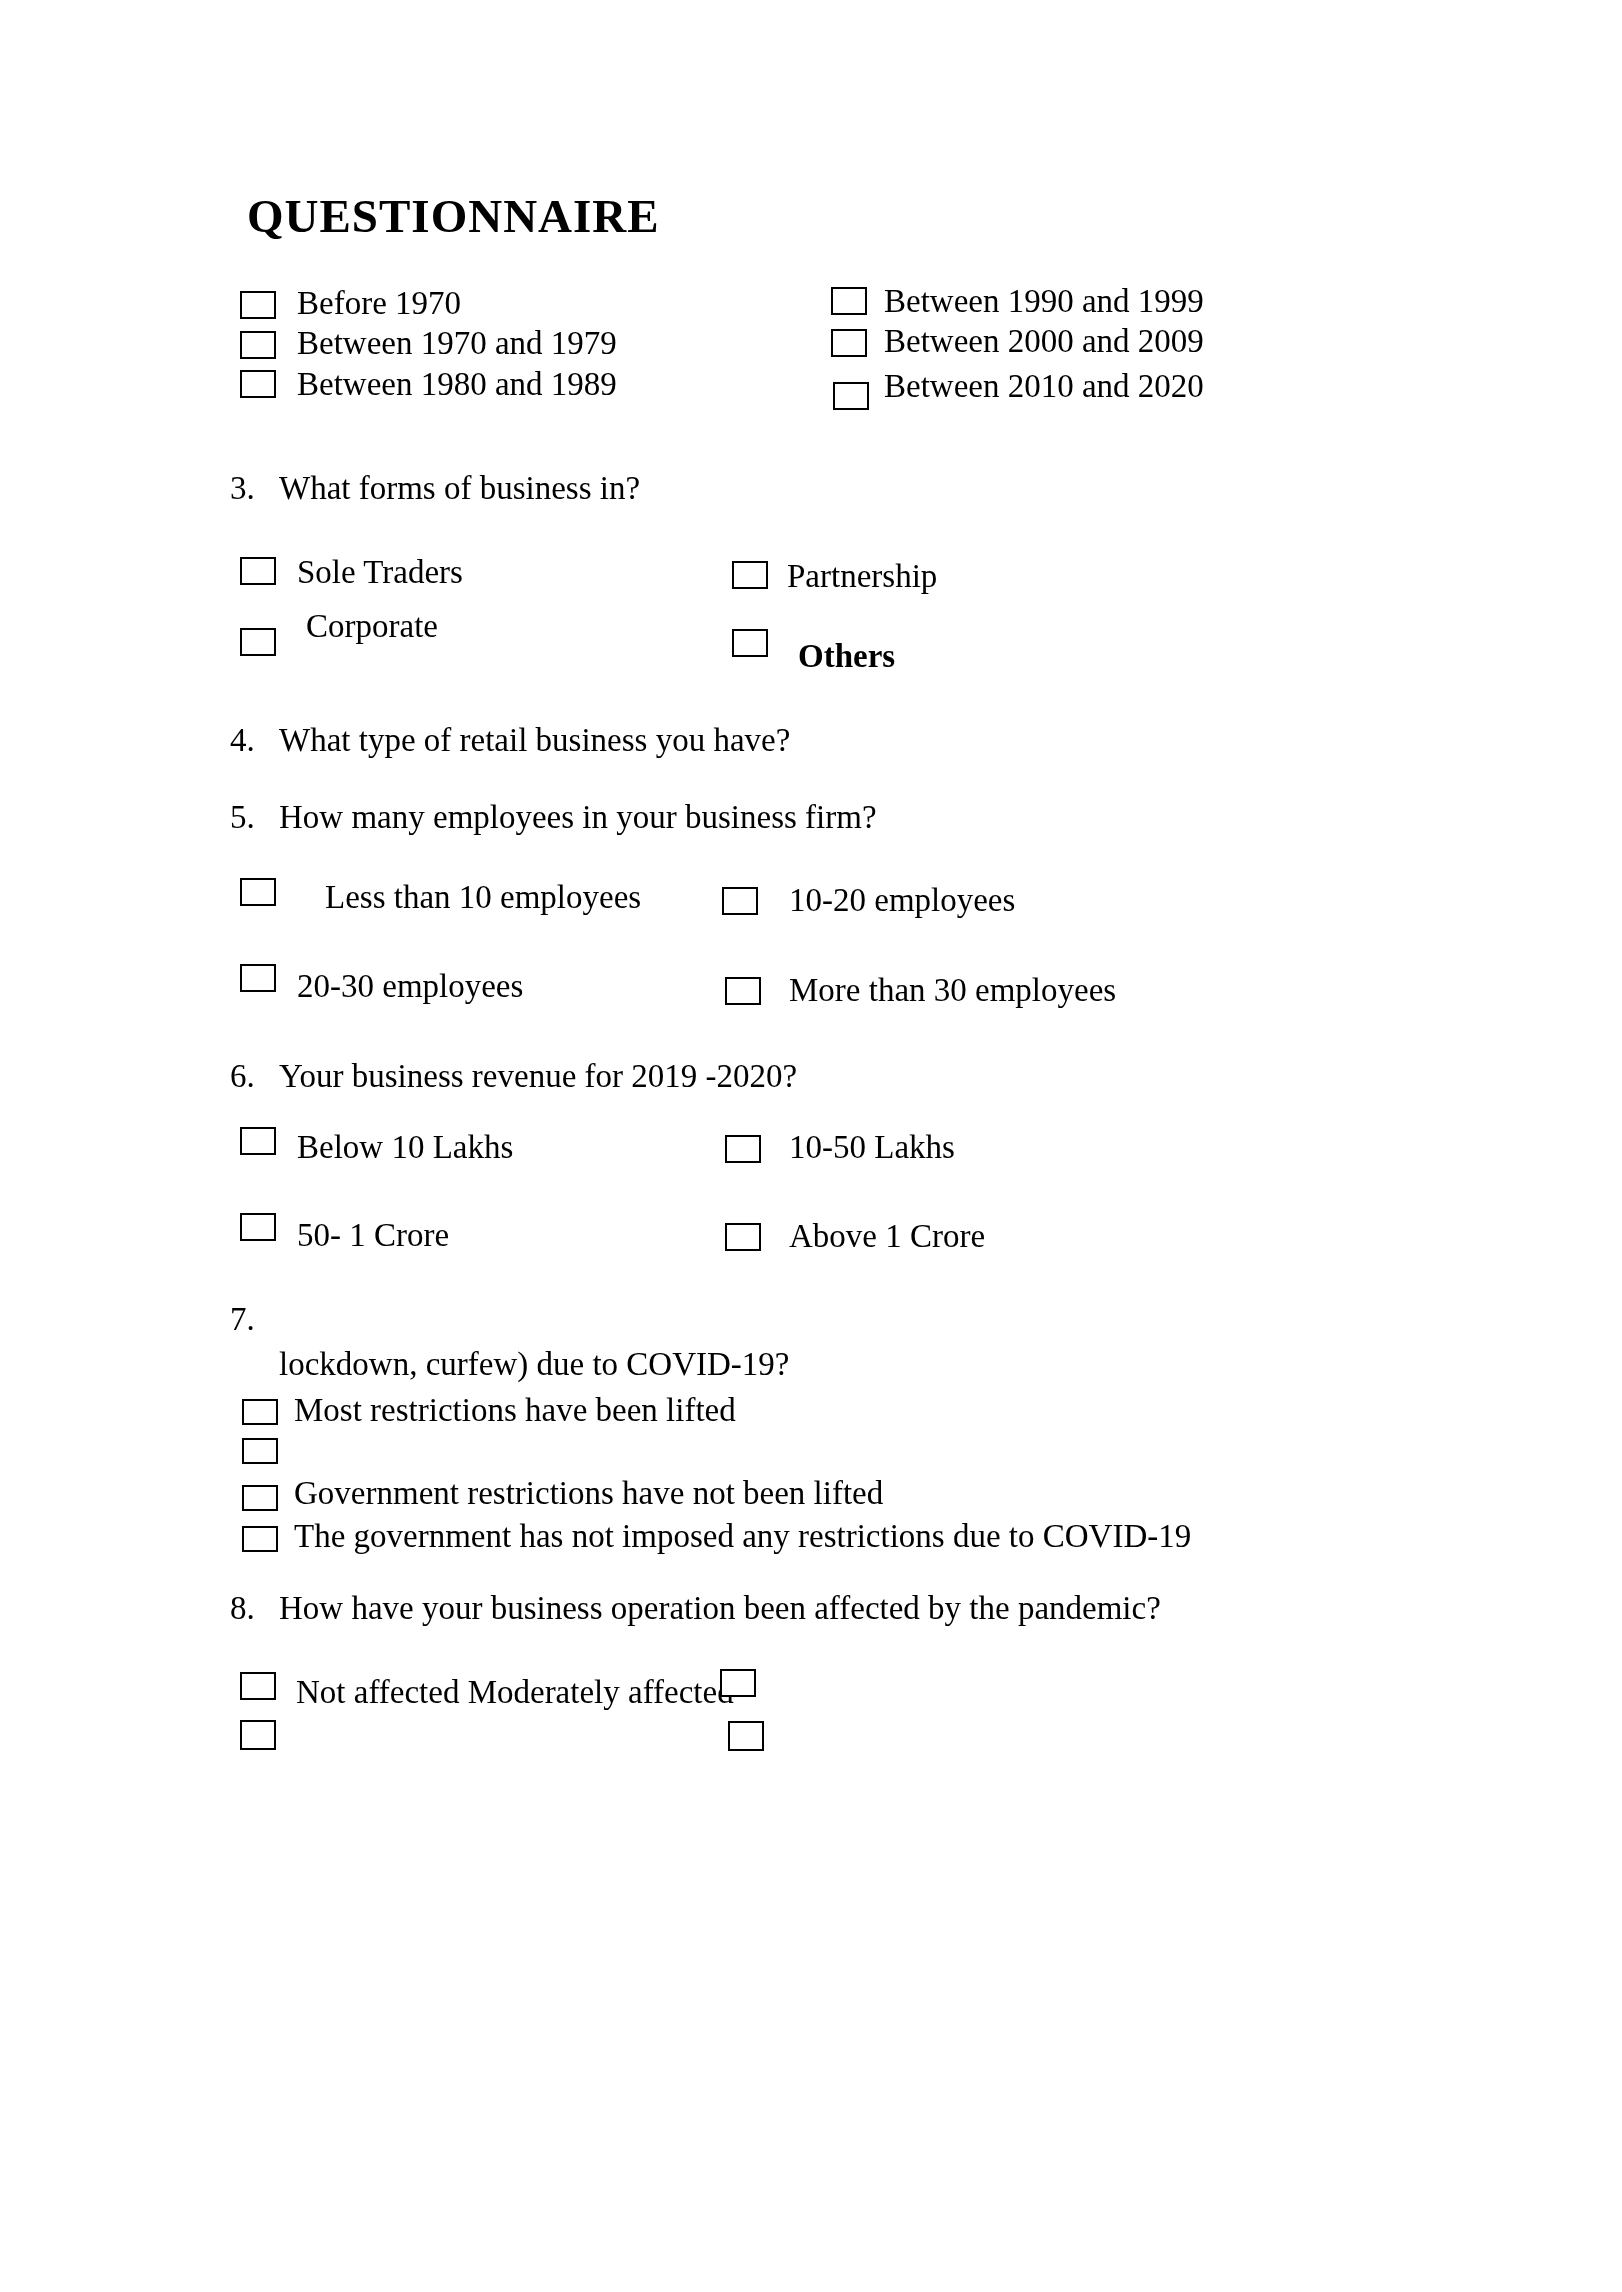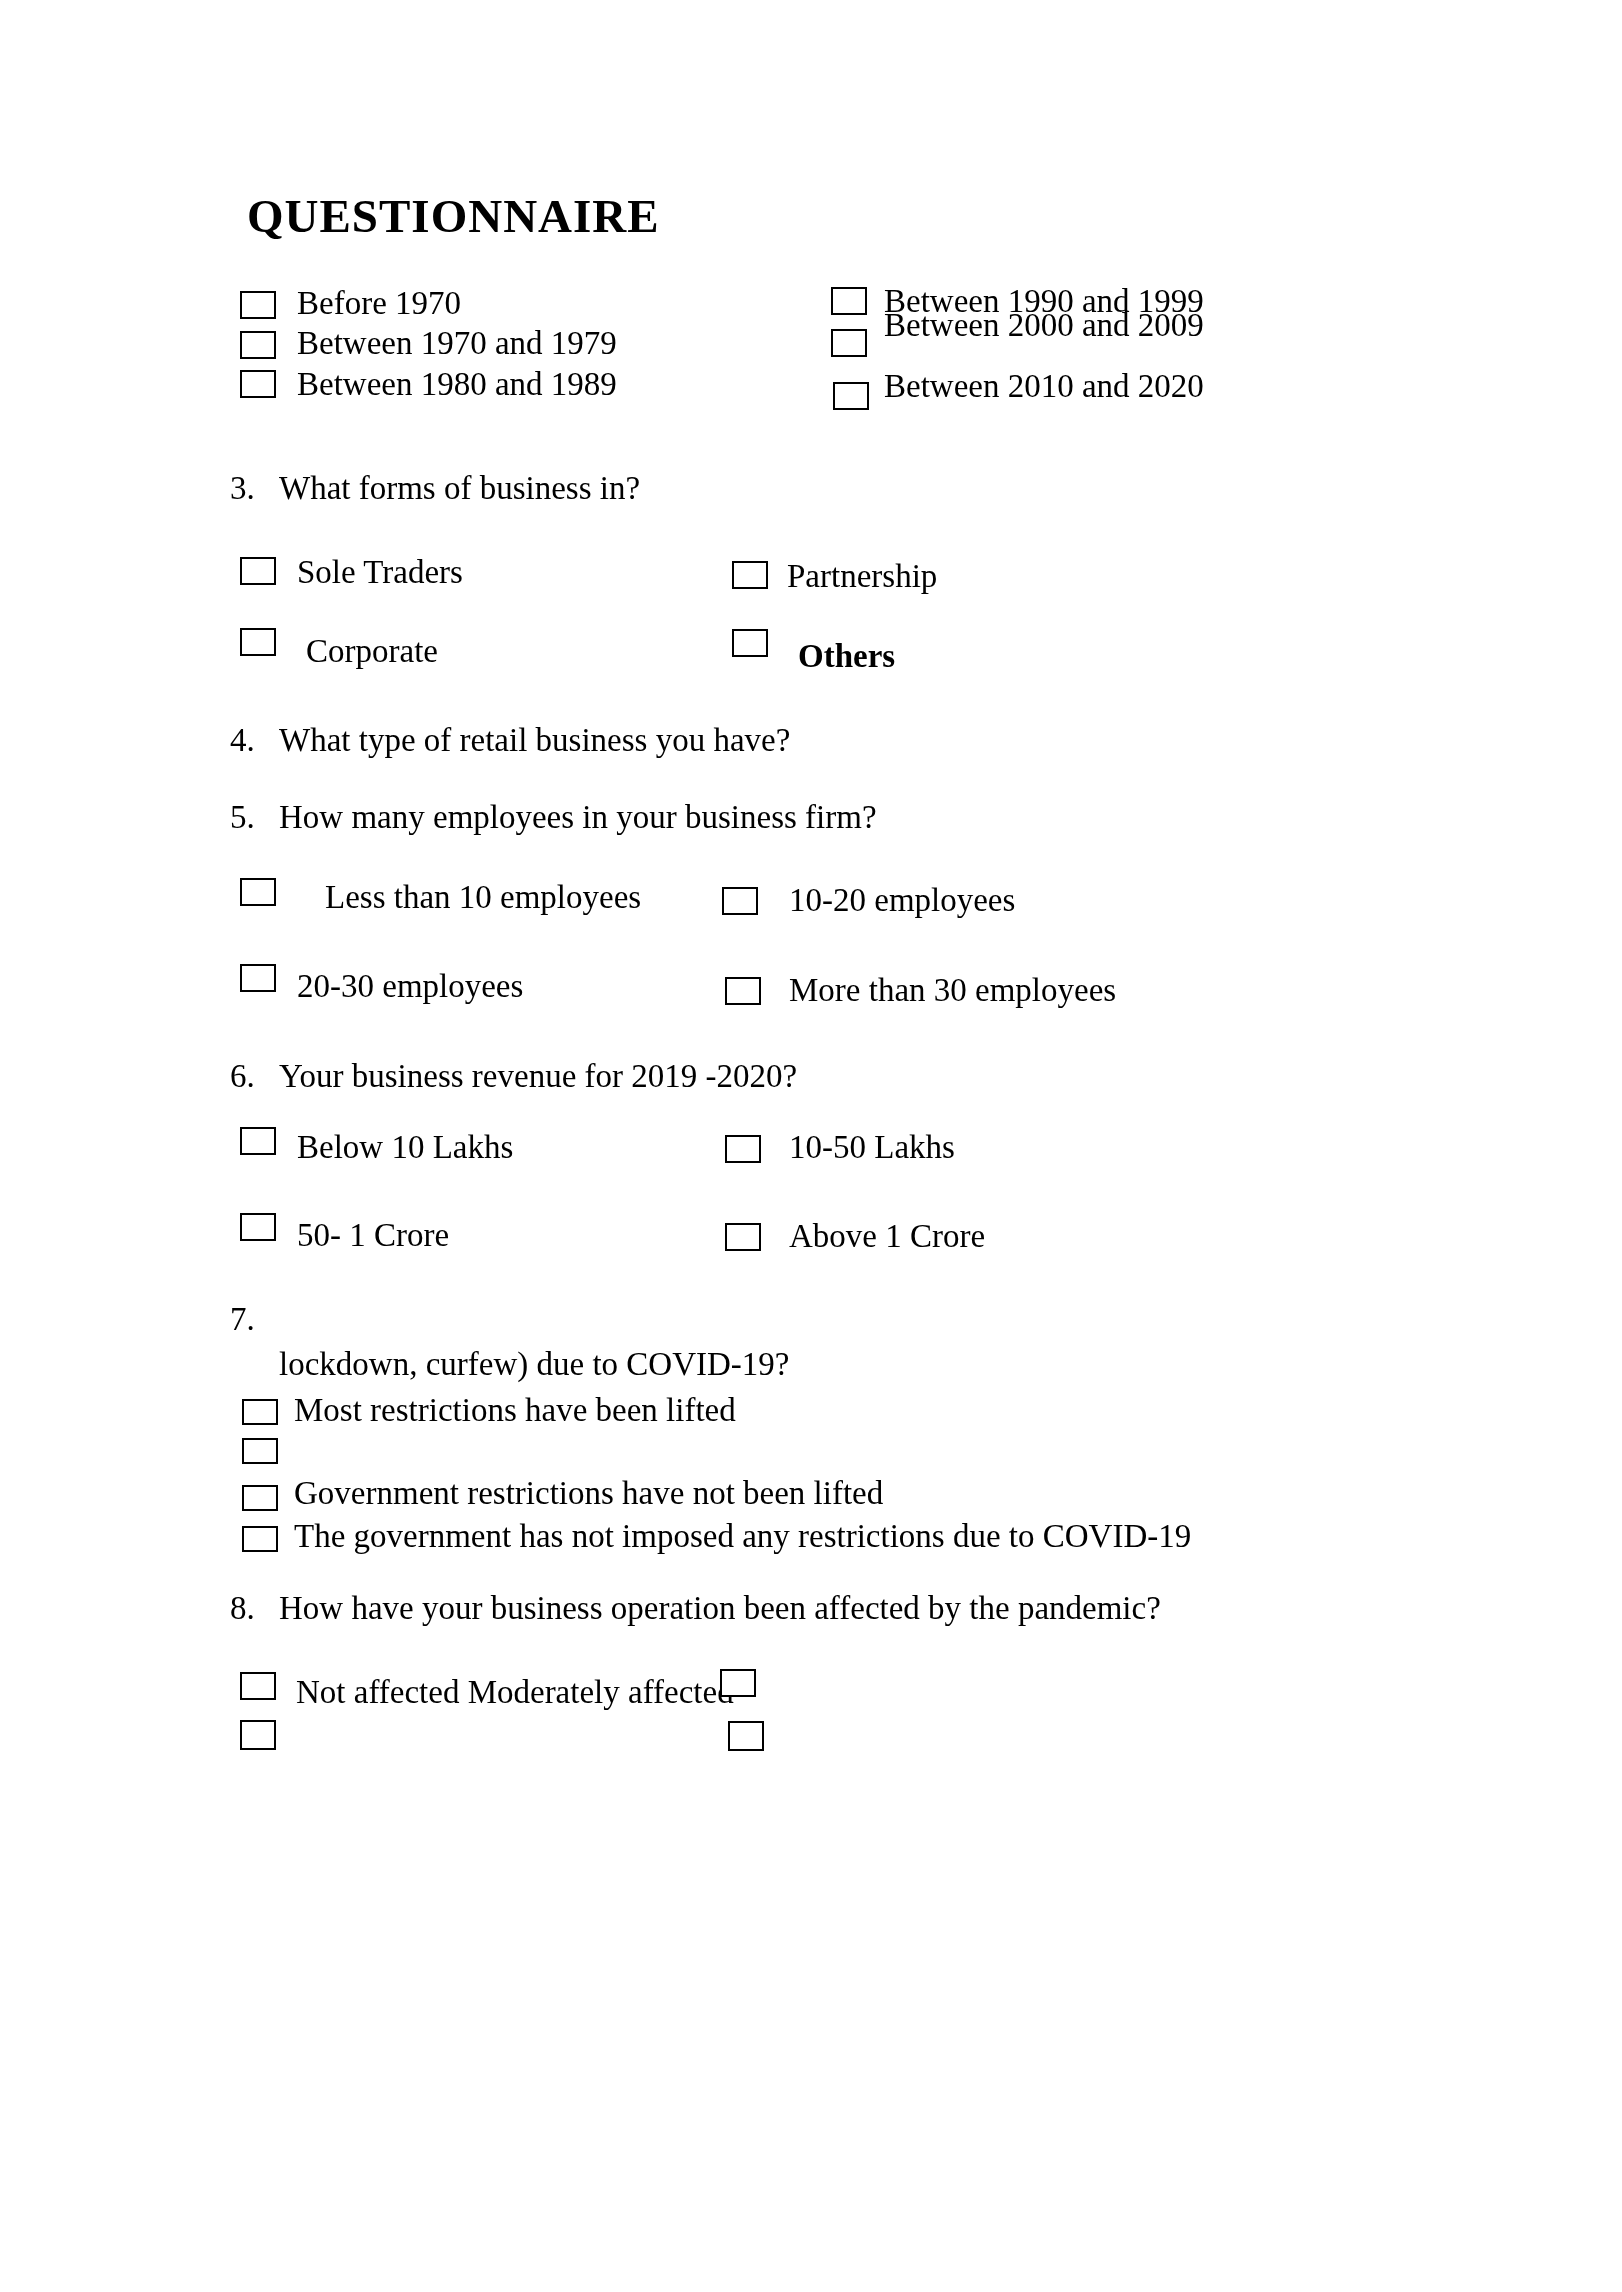--- a/index.html
+++ b/index.html
@@ -73,36 +73,36 @@
   <span class="cb" style="left:240px; top:331px;"></span>
   <span class="lbl" style="left:297px; top:325px;">Between 1970 and 1979</span>
 
   <span class="cb" style="left:240px; top:370px;"></span>
   <span class="lbl" style="left:297px; top:366px;">Between 1980 and 1989</span>
 
   <span class="cb" style="left:831px; top:287px;"></span>
   <span class="lbl" style="left:884px; top:283px;">Between 1990 and 1999</span>
 
   <span class="cb" style="left:831px; top:329px;"></span>
-  <span class="lbl" style="left:884px; top:307px;">Between 2000 and 2009</span>
+  <span class="lbl" style="left:884px; top:323px;">Between 2000 and 2009</span>
 
   <span class="cb" style="left:833px; top:382px;"></span>
   <span class="lbl" style="left:884px; top:368px;">Between 2010 and 2020</span>
 
   <span class="qnum" style="left:230px; top:469px;">3.</span>
   <span class="qtext" style="left:279px; top:469px;">What forms of business in?</span>
 
   <span class="cb" style="left:240px; top:557px;"></span>
   <span class="lbl" style="left:297px; top:554px;">Sole Traders</span>
 
   <span class="cb" style="left:732px; top:561px;"></span>
   <span class="lbl" style="left:787px; top:558px;">Partnership</span>
 
   <span class="cb" style="left:240px; top:628px;"></span>
-  <span class="lbl" style="left:306px; top:633px;text-align:center;">Corporate</span>
+  <span class="lbl" style="left:306px; top:608px;text-align:center;">Corporate</span>
 
   <span class="cb" style="left:732px; top:629px;"></span>
   <span class="lbl" style="left:798px; top:638px;font-weight:bold;">Others</span>
 
   <span class="qnum" style="left:230px; top:721px;">4.</span>
   <span class="qtext" style="left:279px; top:721px;text-align:right;">What type of retail business you have?</span>
 
   <span class="qnum" style="left:230px; top:798px;">5.</span>
   <span class="qtext" style="left:279px; top:798px;text-align:center;">How many employees in your business firm?</span>
 

